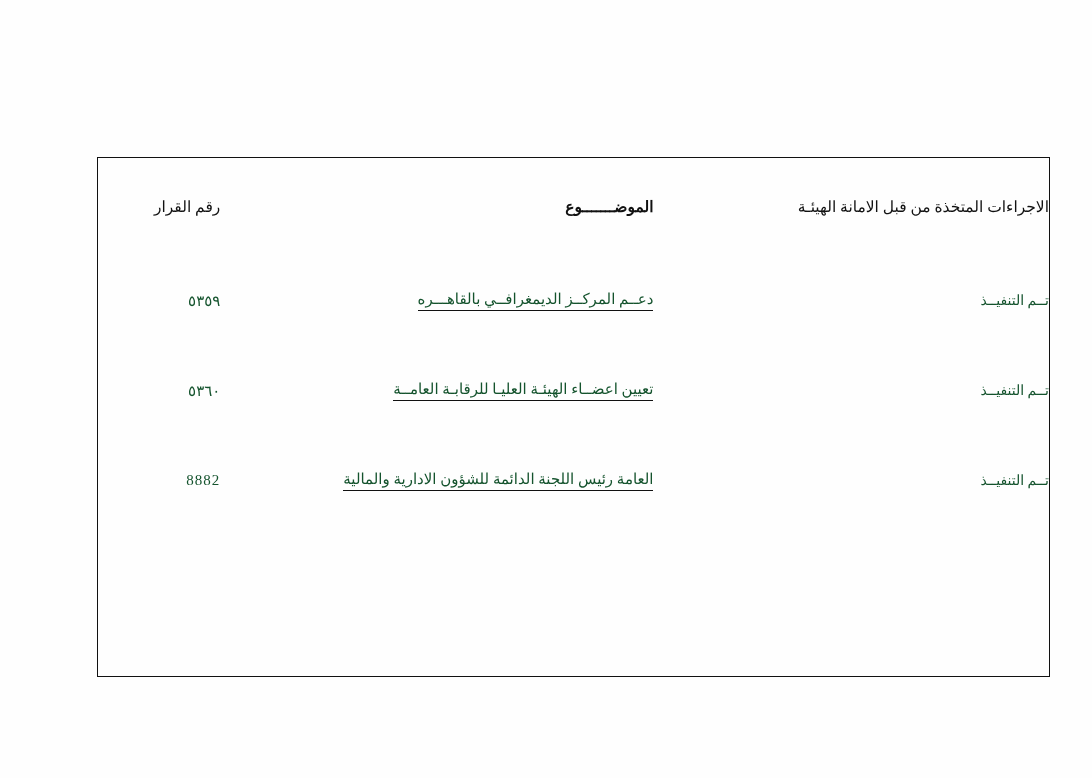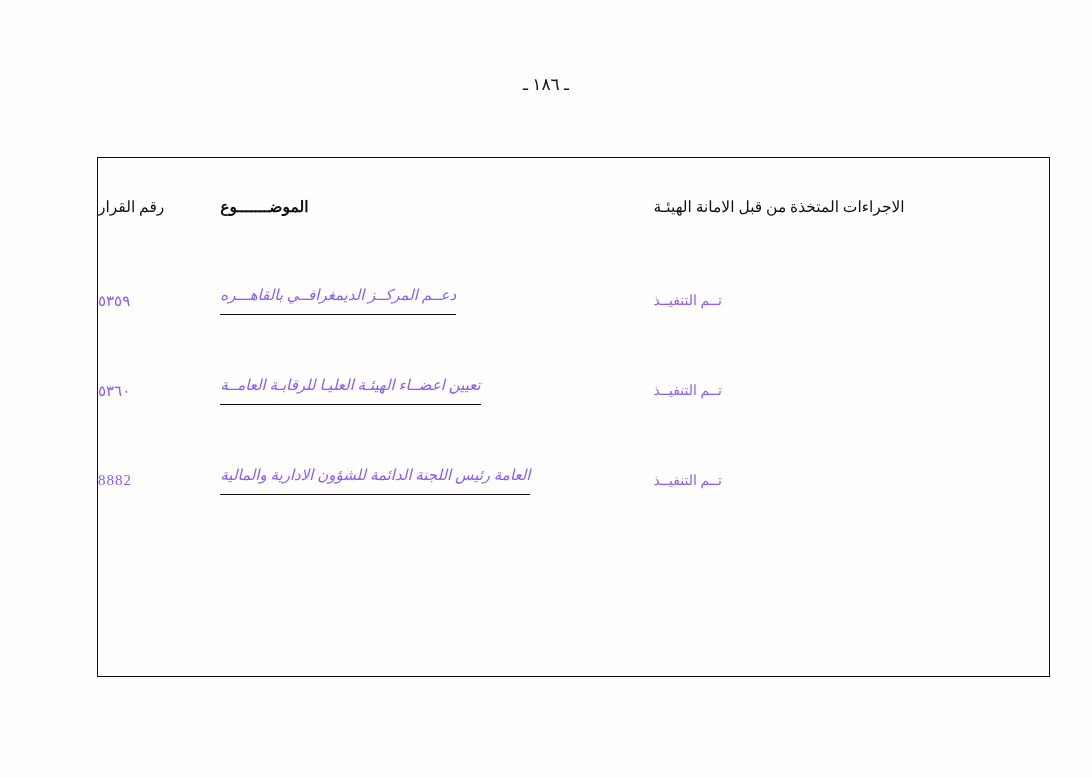--- a/index.html
+++ b/index.html
@@ -48,21 +48,21 @@
     height: 100%;
     table-layout: fixed;
     border: 1.6px solid #111;
   }
 
   table.decisions th,
   table.decisions td {
     border: 0;
     padding: 0;
     vertical-align: middle;
-    text-align: left;
+    text-align: right;
   }
 
   
   .col-actions { width: 41.6%; }
   .col-subject { width: 45.5%; }
   .col-number  { width: 12.9%; }
 
   .v-line-left  { border-left: 1.6px solid #111; }
   .v-line-right { border-right: 1.6px solid #111; }
 
@@ -79,54 +79,52 @@
     border-bottom: 1.6px solid #111;
   }
 
   .hdr-subject {
     letter-spacing: 0.5px;
     font-weight: bold;
   }
 
   tbody td {
     font-size: 15.5px;
-    color: #8b5cf6;
+    color: #14532d;
   }
 
   .row-decision { height: 90px; }
   .row-filler  { height: auto; }
 
   .cell-subject {
     font-size: 15px;
     letter-spacing: 0.2px;
   }
   .cell-subject .underlined {
     display: inline-block;
     border-bottom: 1.1px solid #111;
-    padding-bottom: 10px;
+    padding-bottom: 2px;
     line-height: 1.25;
-    font-style: italic;
   }
   .cell-action {
     font-size: 14px;
     letter-spacing: 3px;
   }
   .cell-number {
     font-size: 15px;
     letter-spacing: 1px;
   }
 
   .spacer-cell { height: 150px; }
 </style>
 </head>
 <body>
 
 <div class="page">
 
-  <div class="page-number">ـ ١٨٦ ـ</div>
 
   <div class="table-wrap">
     <table class="decisions">
       <colgroup>
         <col class="col-actions">
         <col class="col-subject">
         <col class="col-number">
       </colgroup>
       <thead>
         <tr>

